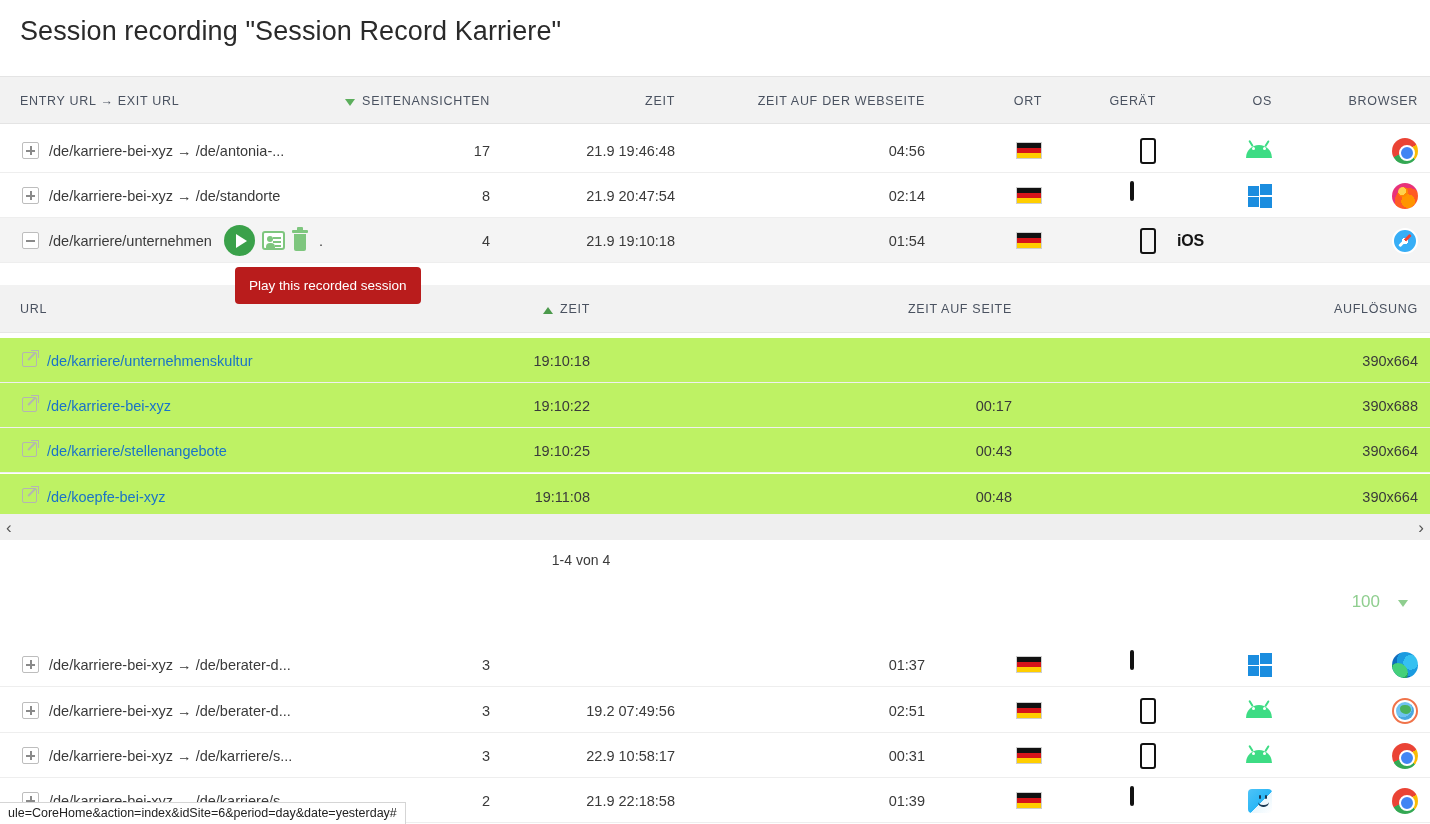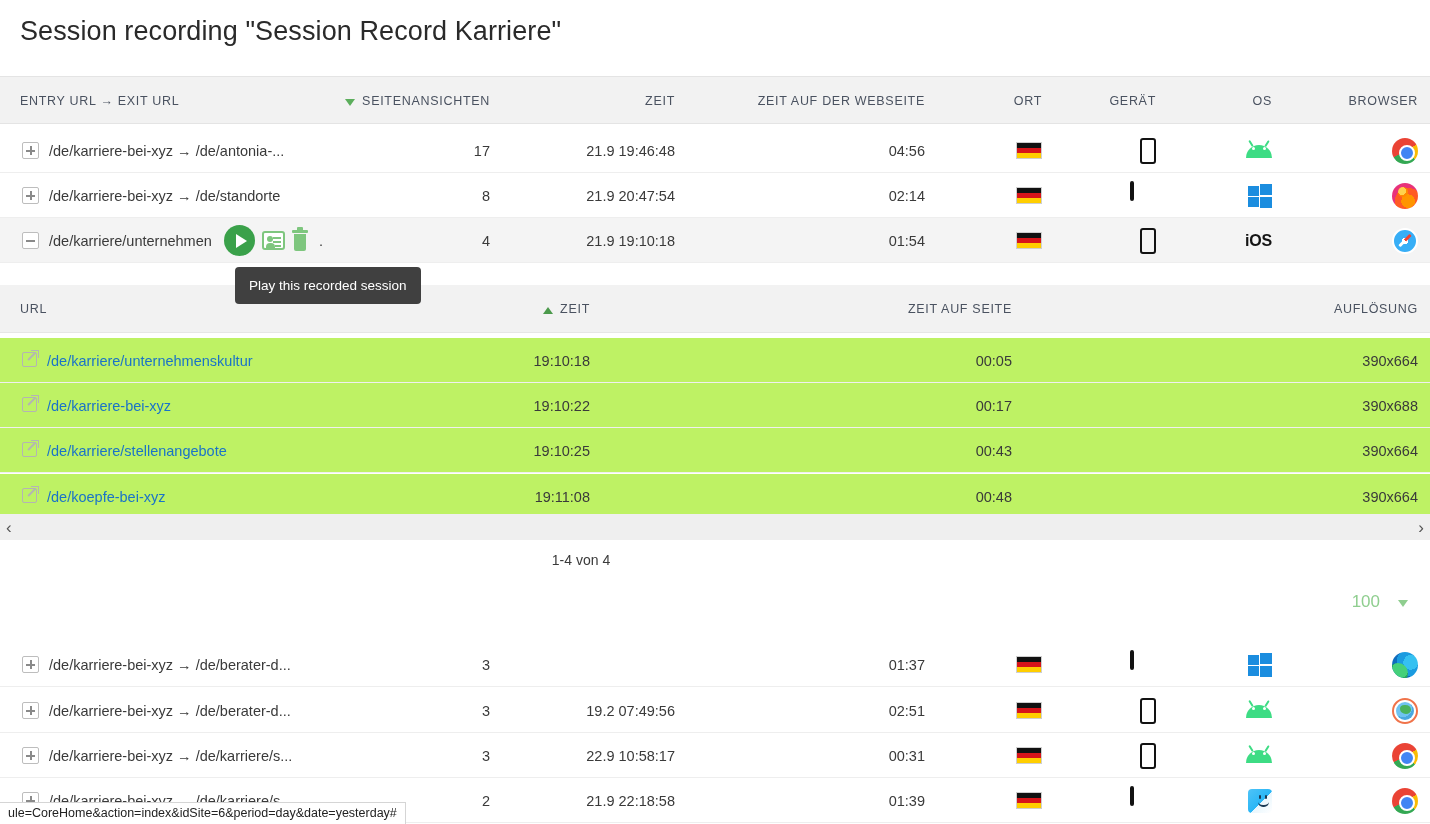--- a/index.html
+++ b/index.html
@@ -124,21 +124,21 @@
   .trash-btn .hdl { position: absolute; top: -3px; left: 5px; width: 6px; height: 3px;
     background: #7ec67e; border-radius: 1px 1px 0 0; }
   .trash-btn .can { position: absolute; top: 4px; left: 2px; width: 12px; height: 17px;
     background: #7ec67e; border-radius: 0 0 2px 2px; }
   .dot-after { font-size: 14.5px; color: #3a3a3a; margin-left: 4px; }
 
   
   .tooltip {
     position: absolute;
     left: 235px; top: 267px;
-    background: #404040;
+    background: #b91c1c;
     color: #ffffff;
     font-size: 13.5px;
     padding: 11px 14px;
     border-radius: 4px;
     white-space: nowrap;
     z-index: 40;
   }
 
   
   .sub-head {
@@ -429,21 +429,21 @@
         </div>
         <div class="cell right" style="left: 350px; width: 140px;">4</div>
         <div class="cell right" style="left: 500px; width: 175px;">21.9 19:10:18</div>
         <div class="cell right" style="left: 690px; width: 235px;">01:54</div>
         <div class="cell right" style="left: 940px; width: 102px;">
           <span class="flag-de"></span>
         </div>
         <div class="cell right" style="left: 1060px; width: 96px;">
           <span class="dev smartphone"></span>
         </div>
-        <div class="cell right" style="left: 1176px; width: 96px;">
+        <div class="cell right" style="left: 1108px; width: 96px;">
           <span class="os-ios-text">iOS</span>
         </div>
         <div class="cell right" style="left: 1292px; width: 126px;">
           <span class="br br-safari"></span>
         </div>
       </div>
     </div>
 
   <div class="tooltip">Play this recorded session</div>
 
@@ -461,21 +461,20 @@
       <div class="hcell right" style="left: 1150px; width: 268px;">
         <span>AUFLÖSUNG</span>
       </div>
     </div>
 
   <div id="sub-rows">
       <div class="sub-row" style="top: 338px;">
         <span class="ext-icon"></span>
         <a class="sub-link">/de/karriere/unternehmenskultur</a>
         <div class="cell right" style="left: 420px; width: 170px;">19:10:18</div>
-        <div class="cell right" style="left: 700px; width: 312px;">00:05</div>
         <div class="cell right" style="left: 1150px; width: 268px;">390x664</div>
       </div>
       <div class="sub-row" style="top: 383px;">
         <span class="ext-icon"></span>
         <a class="sub-link">/de/karriere-bei-xyz</a>
         <div class="cell right" style="left: 420px; width: 170px;">19:10:22</div>
         <div class="cell right" style="left: 700px; width: 312px;">00:17</div>
         <div class="cell right" style="left: 1150px; width: 268px;">390x688</div>
       </div>
       <div class="sub-row" style="top: 428px;">

